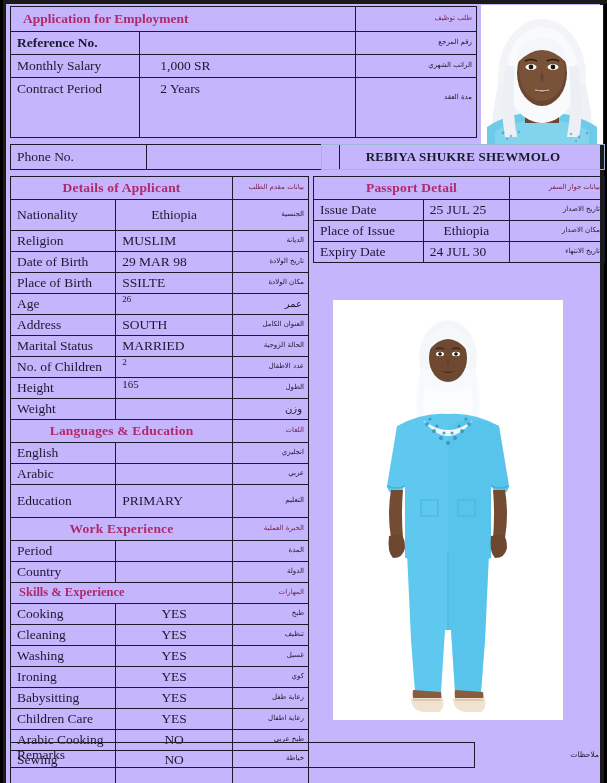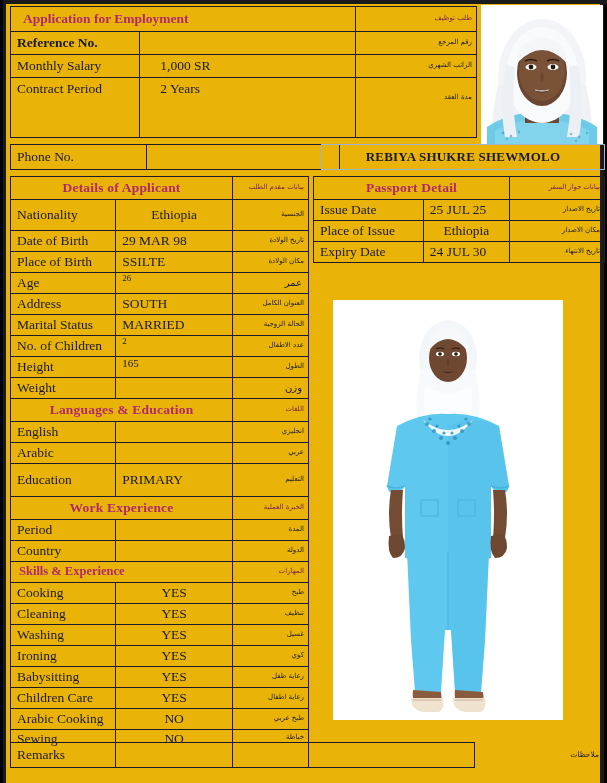--- a/index.html
+++ b/index.html
@@ -6,21 +6,21 @@
   body{
     width:607px;height:783px;
     background:#ffffff;
     font-family:"Liberation Serif", serif;
     color:#1a1a2e;
     overflow:hidden;
     position:relative;
   }
   .page{
     position:absolute;left:0;top:0;width:607px;height:783px;
-    background:#eab308;
+    background:#c4b5fd;
     border-left:3px solid #000;
     border-right:3px solid #000;
     box-sizing:border-box;
   }
   .topbar{position:absolute;left:0;top:0;width:607px;height:4px;background:#1a1a1a;}
   .rightbar{position:absolute;right:0;top:0;width:4px;height:783px;background:#1a1a1a;}
   .leftbar{position:absolute;left:0;top:0;width:3px;height:783px;background:#1a1a1a;}
 
   table{border-collapse:collapse;}
   td{
@@ -283,20 +283,25 @@
       <td colspan="2" class="sec-title" style="height:20px;">Details of Applicant</td>
       <td class="ar" style="width:70px;">بيانات مقدم الطلب</td>
     </tr>
 
     <tr>
       <td class="lbl" style="width:103px;height:28px;">Nationality</td>
       <td class="val-c" style="width:120px;">Ethiopia</td>
       <td class="ar-lbl">الجنسية</td>
     </tr>
     <tr>
+      <td class="lbl">Religion</td>
+      <td class="val">MUSLIM</td>
+      <td class="ar-lbl">الديانة</td>
+    </tr>
+    <tr>
       <td class="lbl">Date of Birth</td>
       <td class="val">29 MAR 98</td>
       <td class="ar-lbl">تاريخ الولادة</td>
     </tr>
     <tr>
       <td class="lbl">Place of Birth</td>
       <td class="val">SSILTE</td>
       <td class="ar-lbl">مكان الولادة</td>
     </tr>
     <tr>

